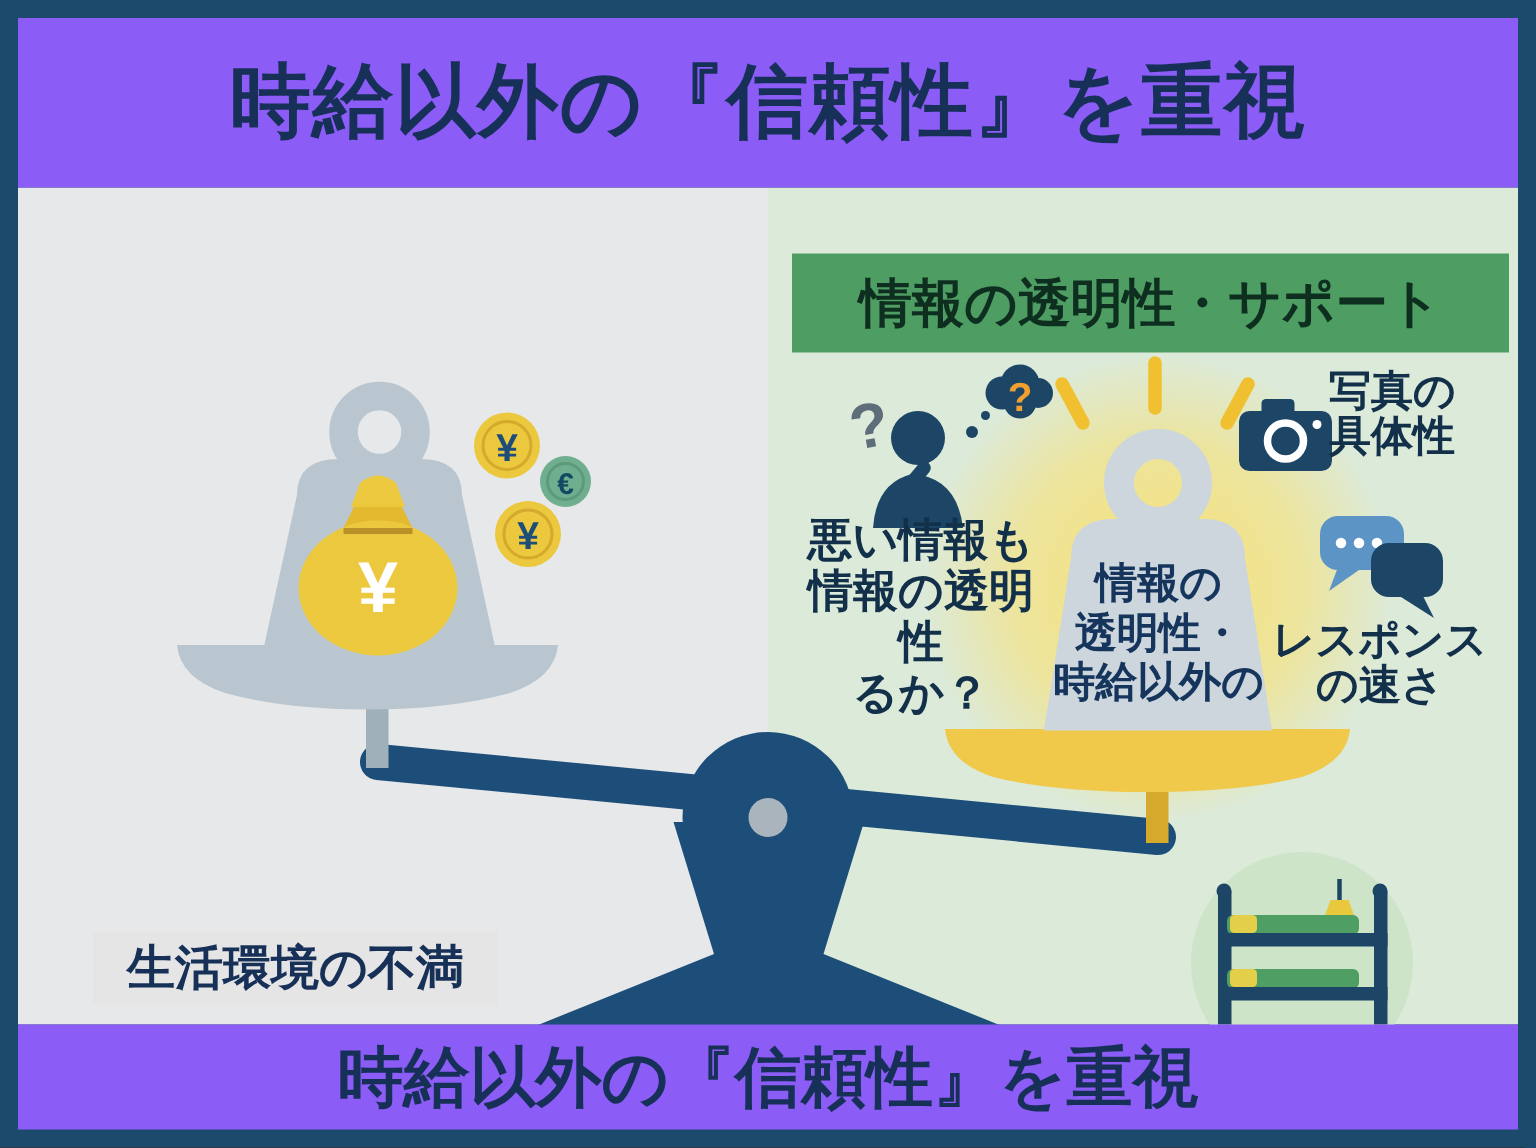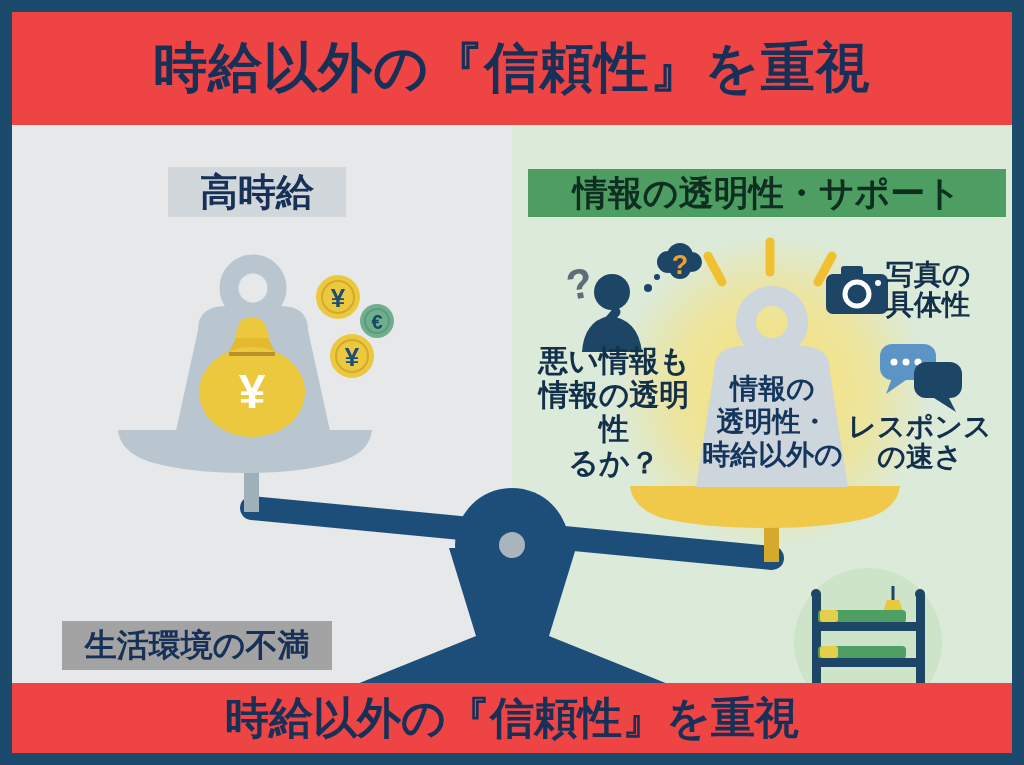--- a/index.html
+++ b/index.html
@@ -1,38 +1,38 @@
 <!DOCTYPE html>
 <html><head>
 <meta charset="utf-8">
 <style>
   html,body{margin:0;padding:0;background:#333;}
   .page{position:relative;width:1024px;height:765px;background:#1c4a6d;overflow:hidden;
         font-family:"Liberation Sans","DejaVu Sans",sans-serif;}
-  .band{position:absolute;left:12px;width:1000px;background:#ef4444;display:flex;
+  .band{position:absolute;left:12px;width:1000px;background:#8b5cf6;display:flex;
         align-items:center;justify-content:center;z-index:5;}
   .band-header{top:12px;height:113px;}
   .band-footer{top:683px;height:70px;}
   .main-title{font-size:54px;font-weight:900;color:#163058;letter-spacing:1px;}
   .footer-title{font-size:44px;font-weight:900;color:#163058;}
   .panel{position:absolute;top:125px;height:558px;z-index:1;}
   .panel-left{left:12px;width:500px;background:#e6e8ea;}
   .panel-right{left:512px;width:500px;background:#dcead9;}
   .glow{position:absolute;left:618px;top:238px;width:308px;height:308px;border-radius:50%;z-index:2;
         background:radial-gradient(circle, rgba(250,224,110,0.95) 0%, rgba(250,224,110,0.55) 45%, rgba(250,224,110,0) 72%);}
   .art{position:absolute;left:0;top:0;width:1024px;height:765px;z-index:3;pointer-events:none;}
   .label-box{position:absolute;display:flex;align-items:center;justify-content:center;
              z-index:4;font-weight:800;}
   .label-gray-top{left:168px;top:167px;width:178px;height:50px;background:#d2d7db;color:#163058;font-size:38px;}
-  .label-green{left:528px;top:169px;width:478px;height:48px;background:#4e9d62;color:#0e2f20;font-size:35px;}
-  .label-gray-bottom{left:62px;top:621px;width:270px;height:49px;background:#a3a3a3;color:#163058;font-size:32px;}
+  .label-green{left:528px;top:169px;width:478px;height:66px;background:#4e9d62;color:#0e2f20;font-size:35px;}
+  .label-gray-bottom{left:62px;top:621px;width:270px;height:49px;background:#e5e5e5;color:#163058;font-size:32px;}
   .caption{position:absolute;z-index:4;font-weight:800;color:#12304a;white-space:pre-line;text-align:center;}
   .caption-question{left:530px;top:344px;width:168px;font-size:30px;line-height:34px;}
   .caption-weight{left:700px;top:372px;width:145px;font-size:28px;line-height:33px;color:#15355d;}
-  .caption-photo{left:886px;top:260px;width:104px;font-size:28px;line-height:30px;text-align:left;}
+  .caption-photo{left:886px;top:246px;width:104px;font-size:28px;line-height:30px;text-align:left;}
   .caption-chat{left:845px;top:412px;width:150px;font-size:28px;line-height:30px;}
 </style>
 </head>
 <body>
 
 <div class="page">
 
   <div class="panel panel-left"></div>
   <div class="panel panel-right"></div>
 
@@ -132,23 +132,20 @@
       <rect x="916" y="594" width="9" height="89" fill="#1c4566"></rect>
       <rect x="818" y="610" width="88" height="13" rx="4" fill="#4f9e63"></rect>
       <rect x="820" y="610" width="18" height="12" rx="3" fill="#e3cf4a"></rect>
       <rect x="812" y="622" width="113" height="9" fill="#1c4566"></rect>
       <rect x="818" y="646" width="88" height="13" rx="4" fill="#4f9e63"></rect>
       <rect x="820" y="646" width="18" height="12" rx="3" fill="#e3cf4a"></rect>
       <rect x="812" y="658" width="113" height="9" fill="#1c4566"></rect>
     </g>
   </svg>
 
-  <div class="label-box label-gray-top">
-    <span>高時給</span>
-  </div>
   <div class="label-box label-green">
     <span>情報の透明性・サポート</span>
   </div>
   <div class="label-box label-gray-bottom">
     <span>生活環境の不満</span>
   </div>
 
   <div class="caption caption-question">悪い情報も
 情報の透明性
 るか？</div>

